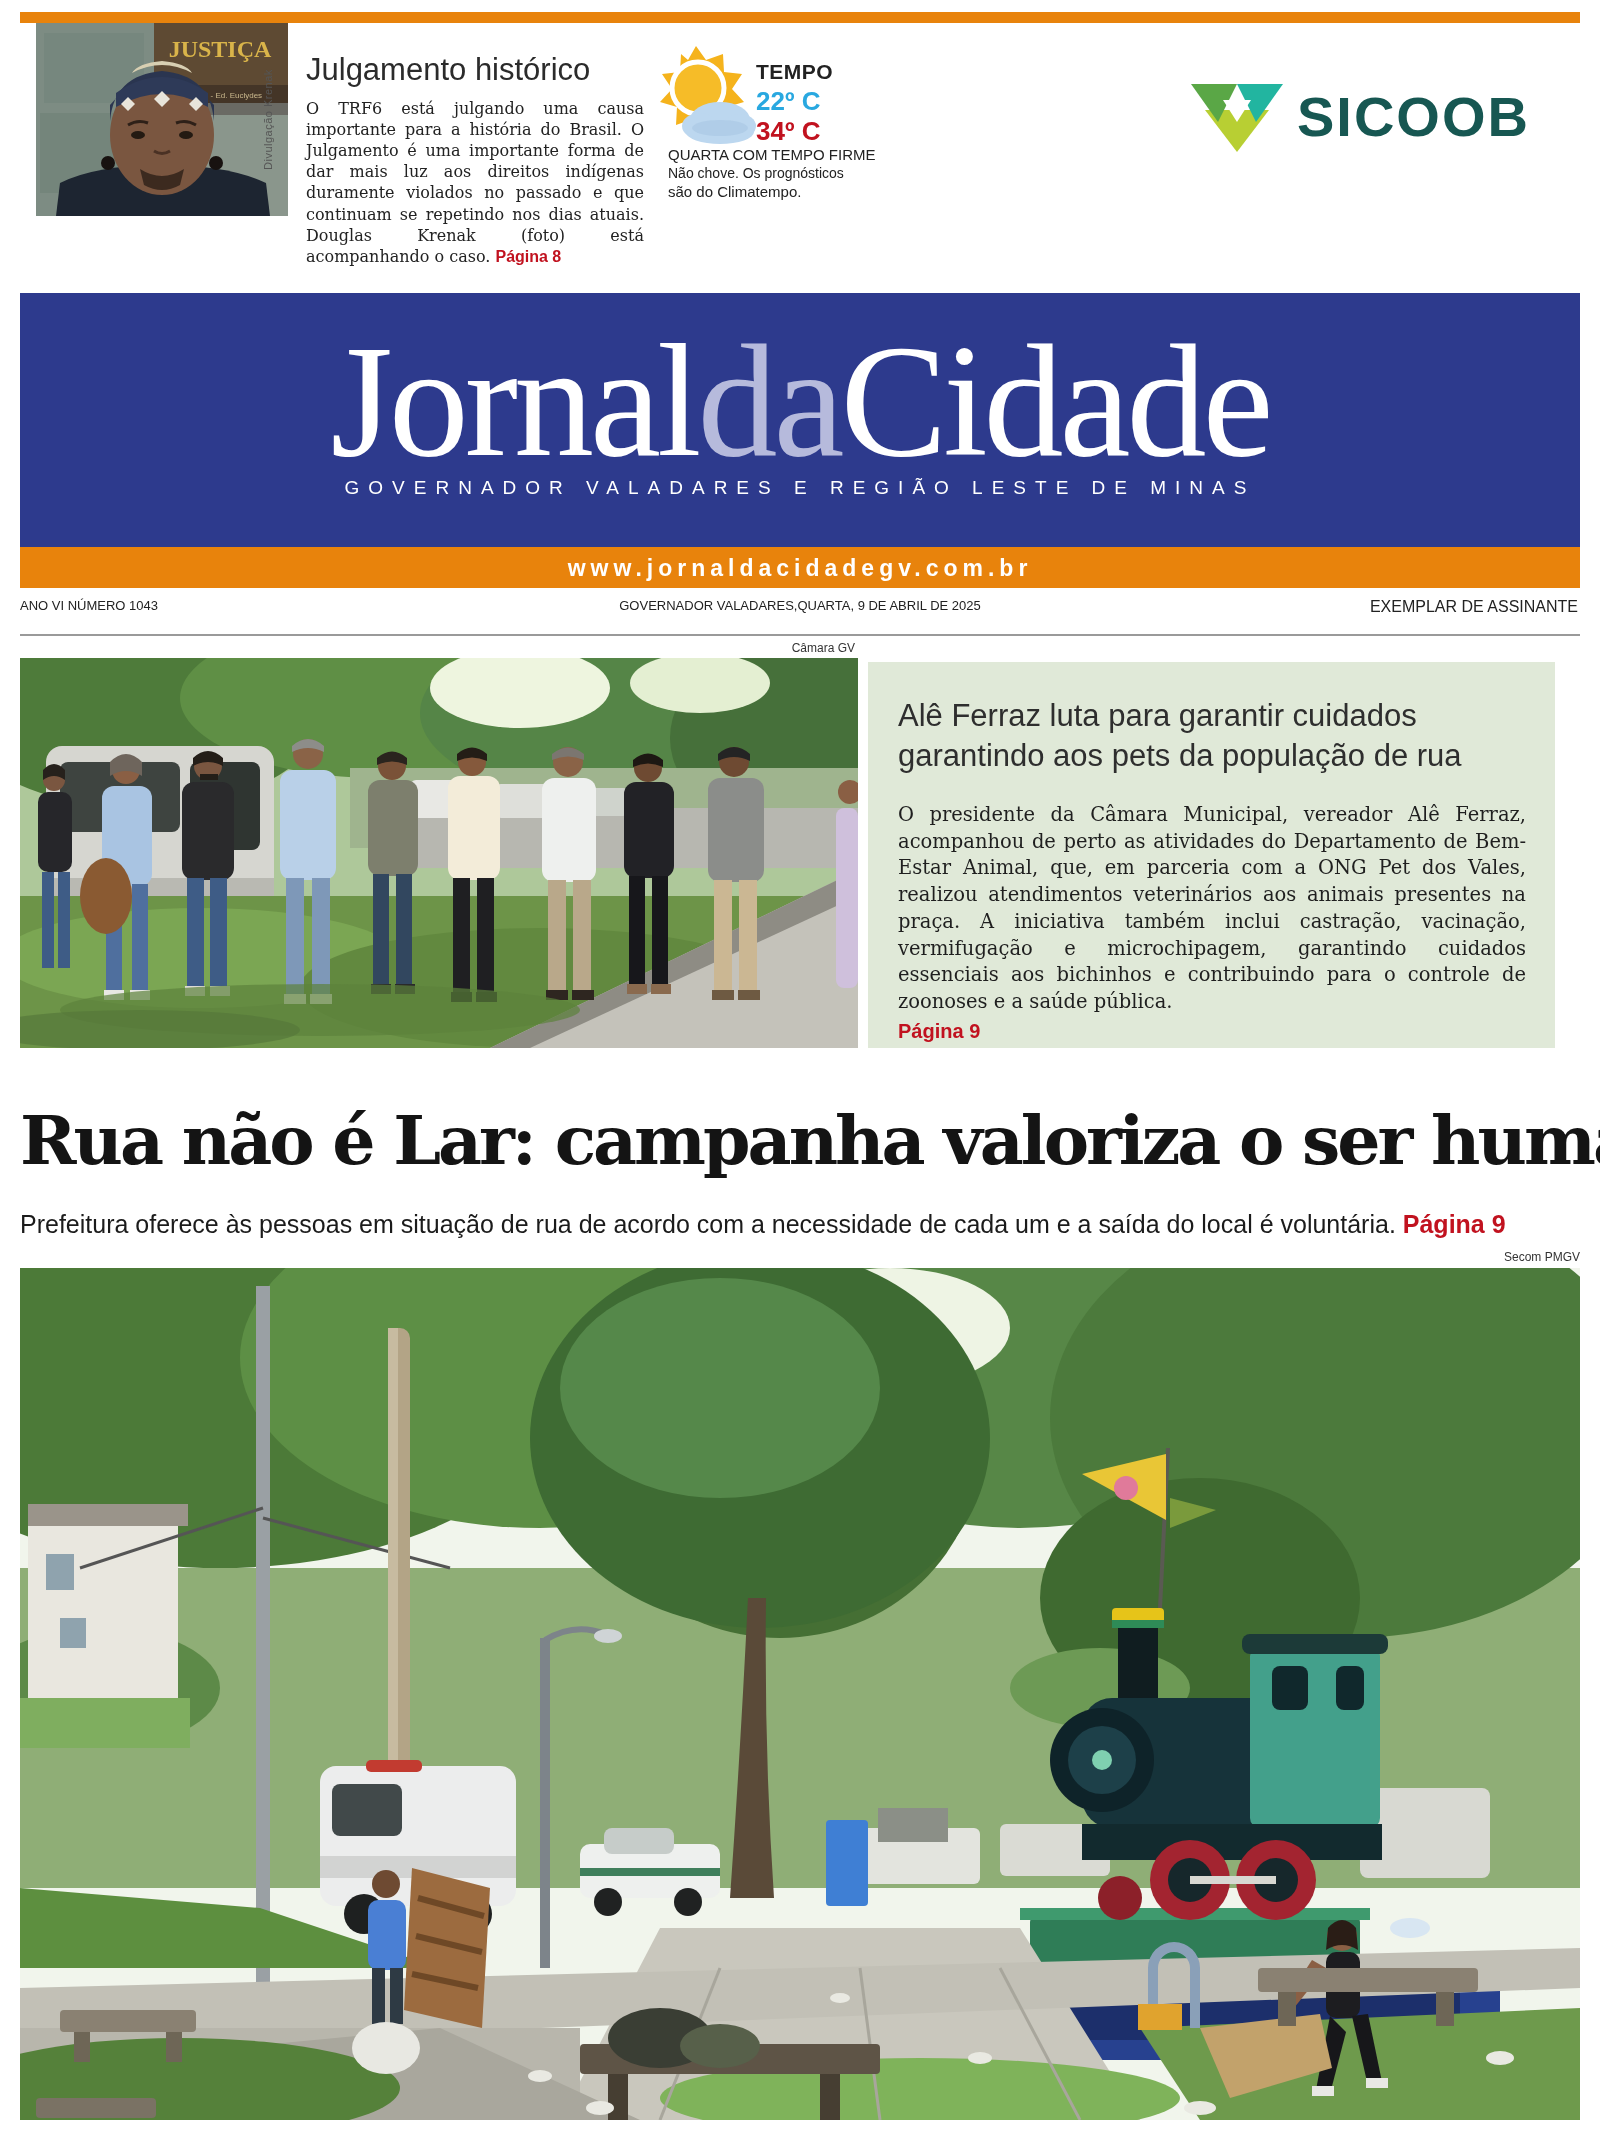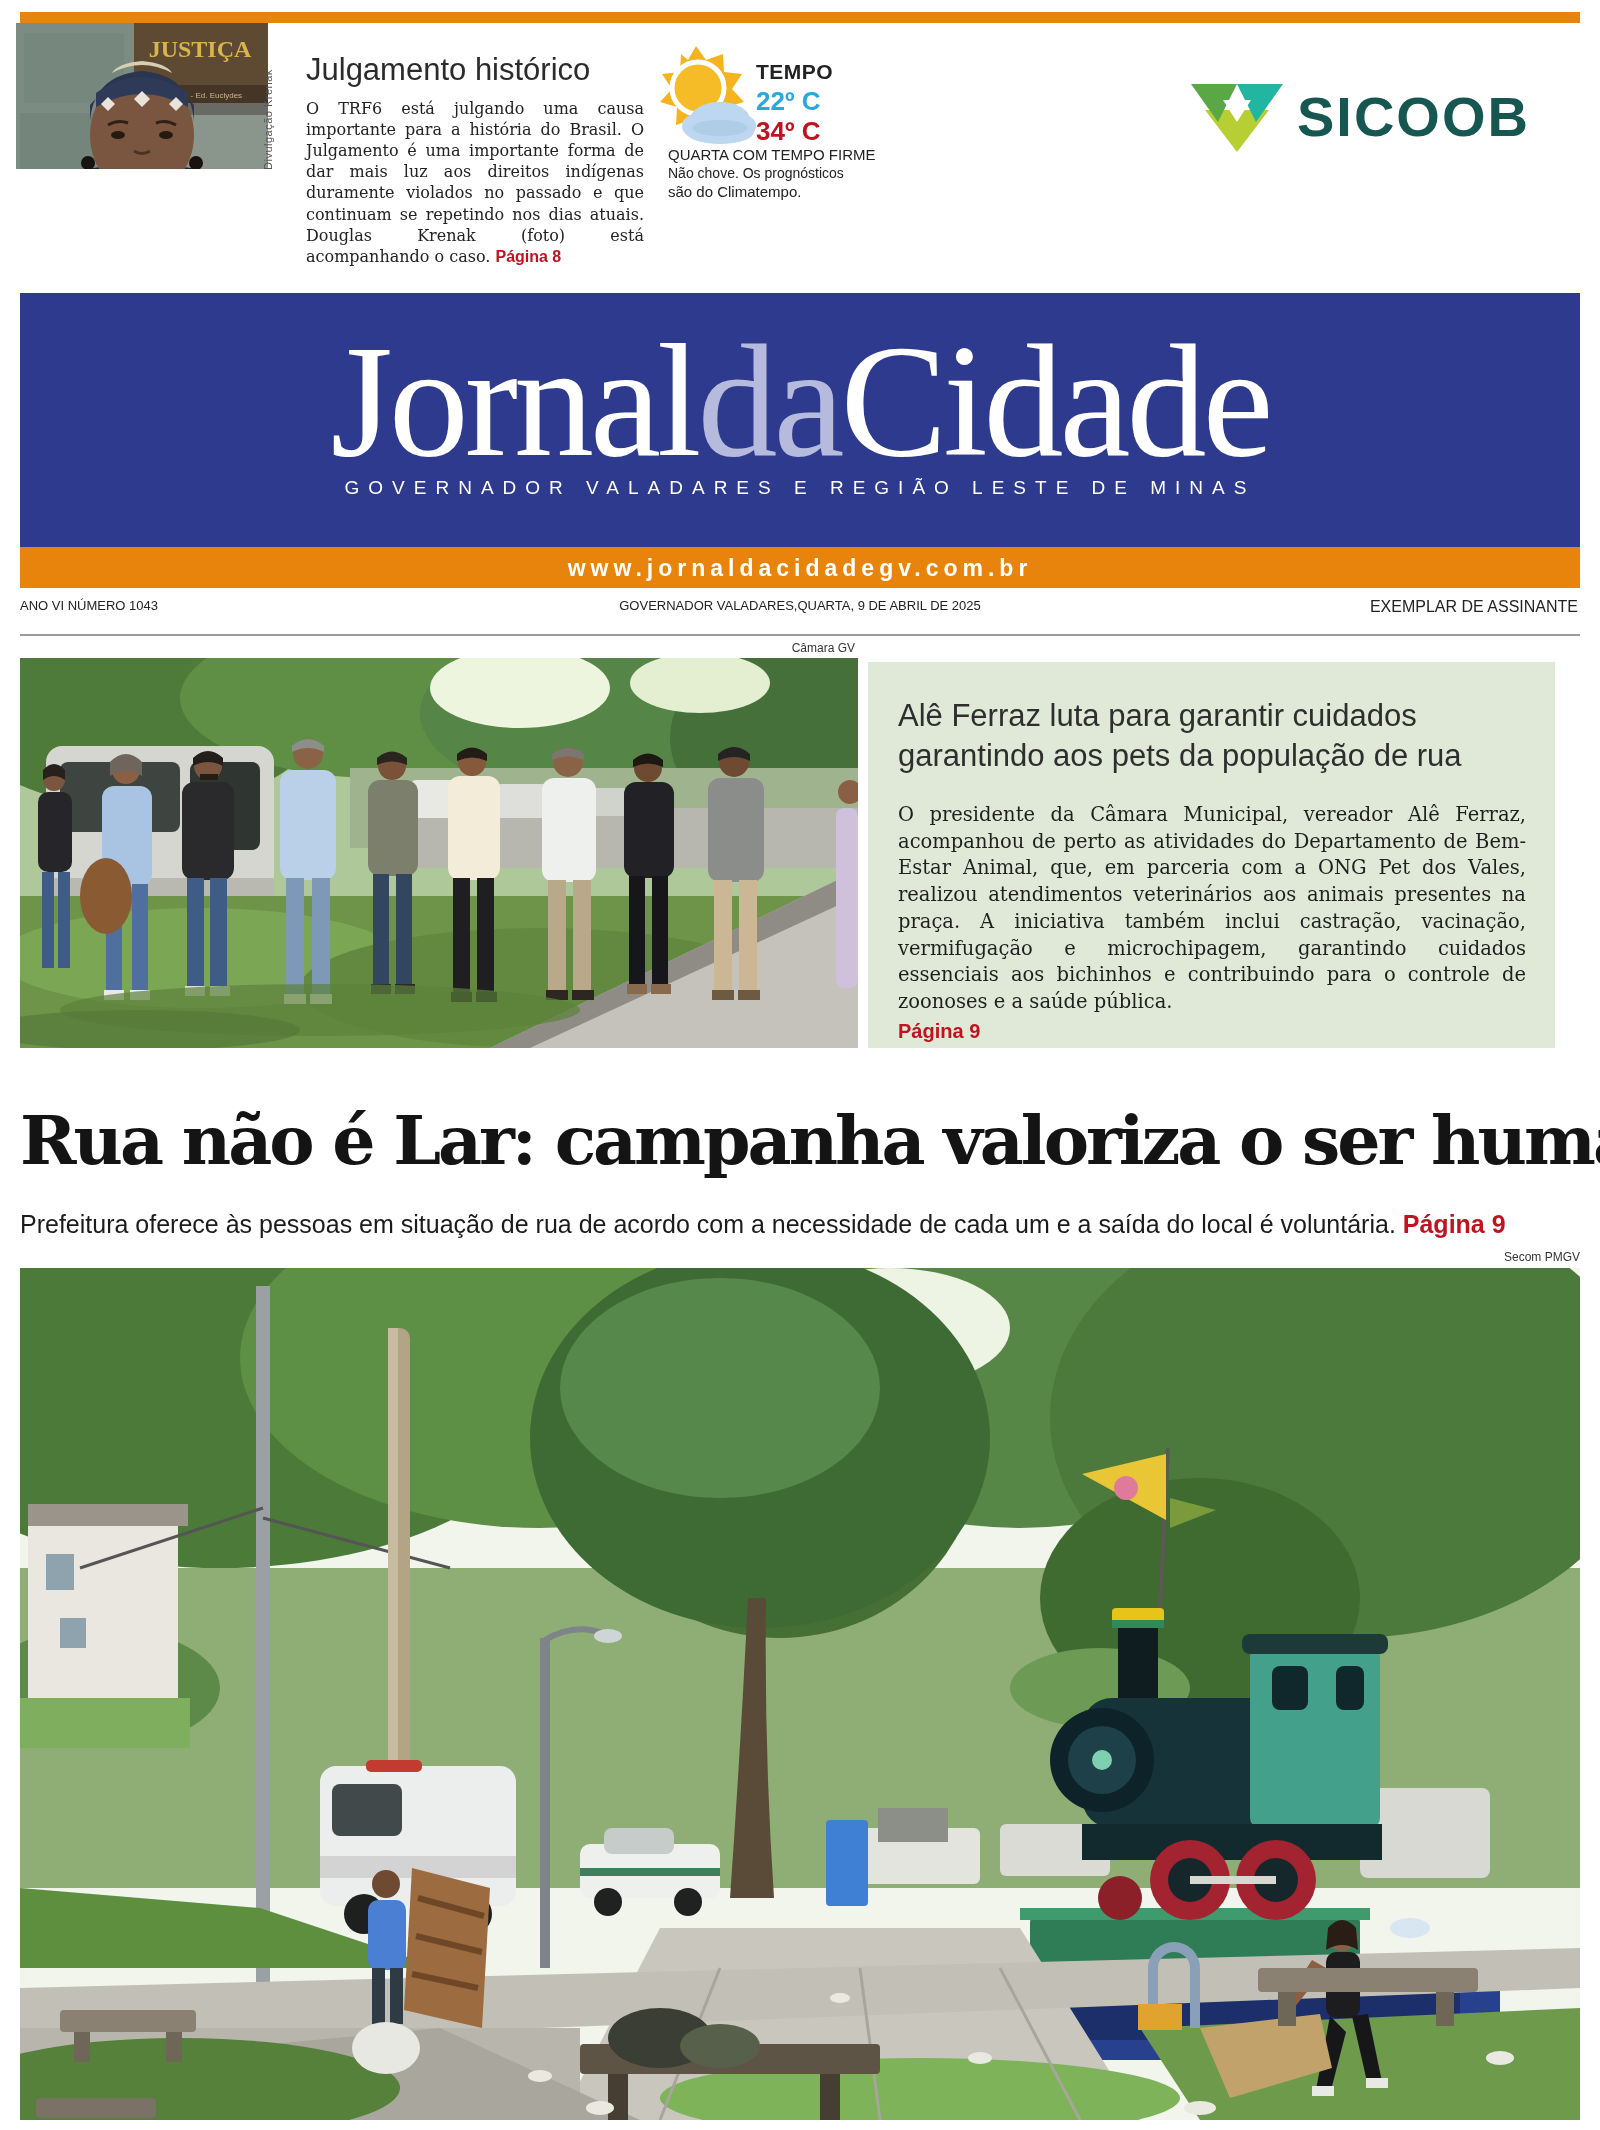--- a/index.html
+++ b/index.html
@@ -4,21 +4,21 @@
 <style>
   html,body{margin:0;padding:0;background:#e9e9e9;}
   .page{position:relative;width:1600px;height:2130px;background:#fff;margin:0 auto;
         overflow:hidden;font-family:"Liberation Sans",sans-serif;color:#1c1c1c;}
   .abs{position:absolute;}
 
   
   .toprule{left:20px;top:12px;width:1560px;height:11px;background:#e8830c;}
 
   
-  .krenak{left:16px;top:23px;width:252px;height:146px;overflow:hidden;}
+  .krenak{left:36px;top:23px;width:252px;height:193px;overflow:hidden;}
   .vcredit{left:262px;top:23px;width:14px;height:193px;font-size:11px;color:#555;
            writing-mode:vertical-rl;transform:rotate(180deg);text-align:center;letter-spacing:.5px;}
 
   .teaser-head{left:306px;top:52px;width:360px;font-size:31px;font-weight:400;color:#2b2b2b;}
   .teaser-body{left:306px;top:98px;width:338px;font-family:"DejaVu Serif",serif;font-size:16px;
                line-height:1.32;text-align:justify;color:#222;}
   .redref{color:#c1121f;font-weight:bold;font-family:"Liberation Sans",sans-serif;}
 
   
   .wicon{left:648px;top:44px;width:110px;height:105px;}

